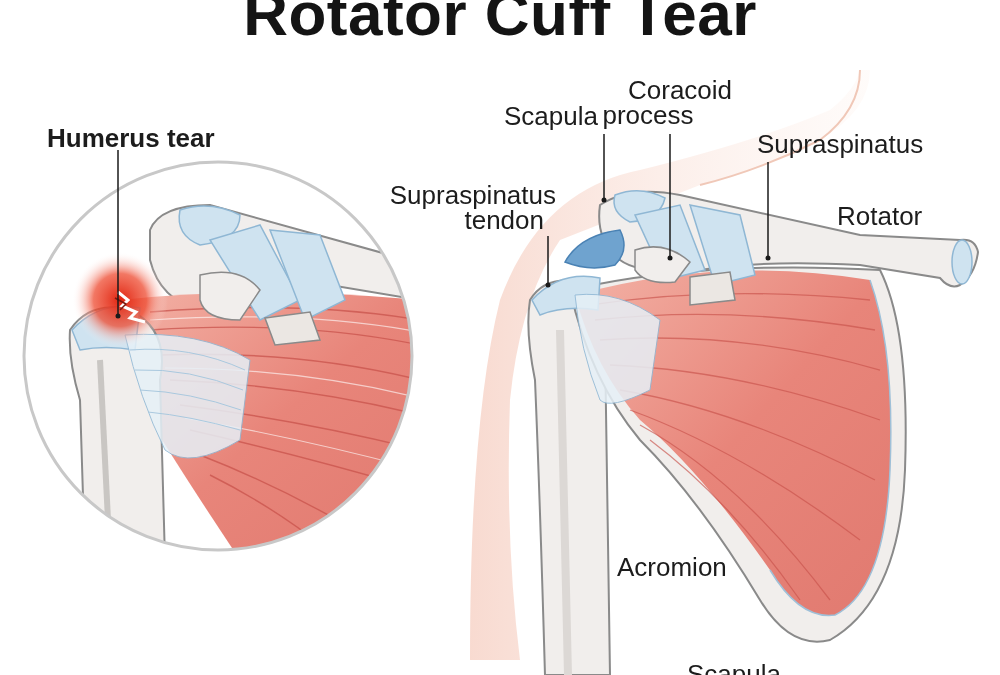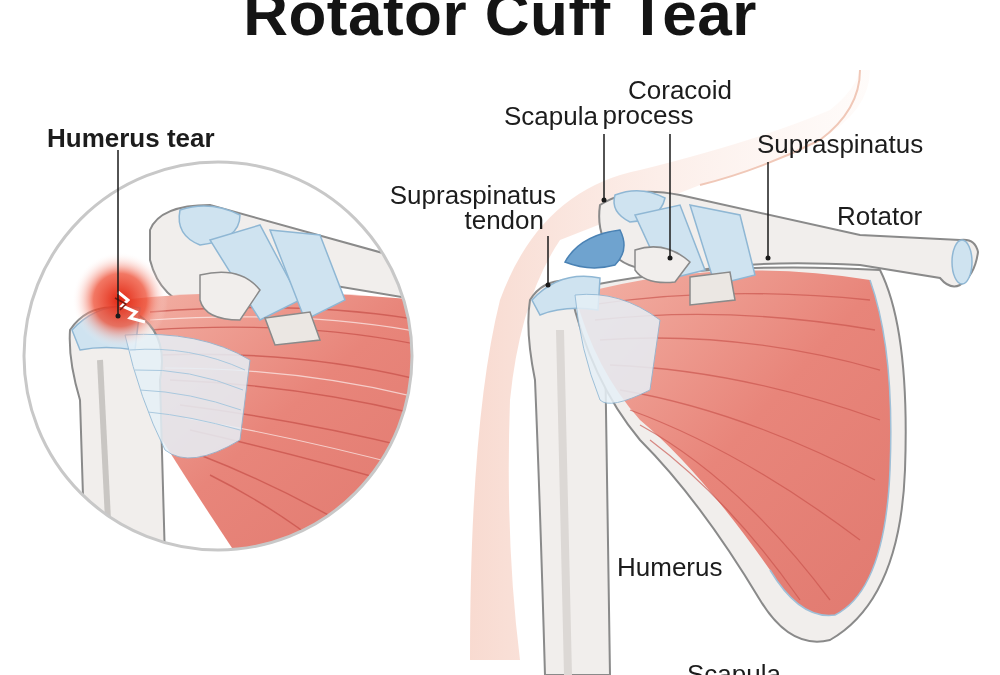--- a/index.html
+++ b/index.html
@@ -143,14 +143,14 @@
 </svg>
 
 <div class="label bold" style="left:47px;top:126px;">Humerus tear</div>
 <div class="label" style="left:504px;top:104px;">Scapula</div>
 <div class="label center" style="left:628px;top:78px;width:100px;">Coracoid</div>
 <div class="label center" style="left:598px;top:103px;width:100px;">process</div>
 <div class="label" style="left:757px;top:132px;">Supraspinatus</div>
 <div class="label right" style="left:380px;top:183px;width:176px;">Supraspinatus</div>
 <div class="label right" style="left:368px;top:208px;width:176px;">tendon</div>
 <div class="label" style="left:837px;top:204px;">Rotator</div>
-<div class="label" style="left:617px;top:555px;">Humerus</div>
+<div class="label" style="left:617px;top:555px;">Acromion</div>
 <div class="label" style="left:687px;top:618px;margin-top:44px;">Scapula</div>
 
 </body></html>

